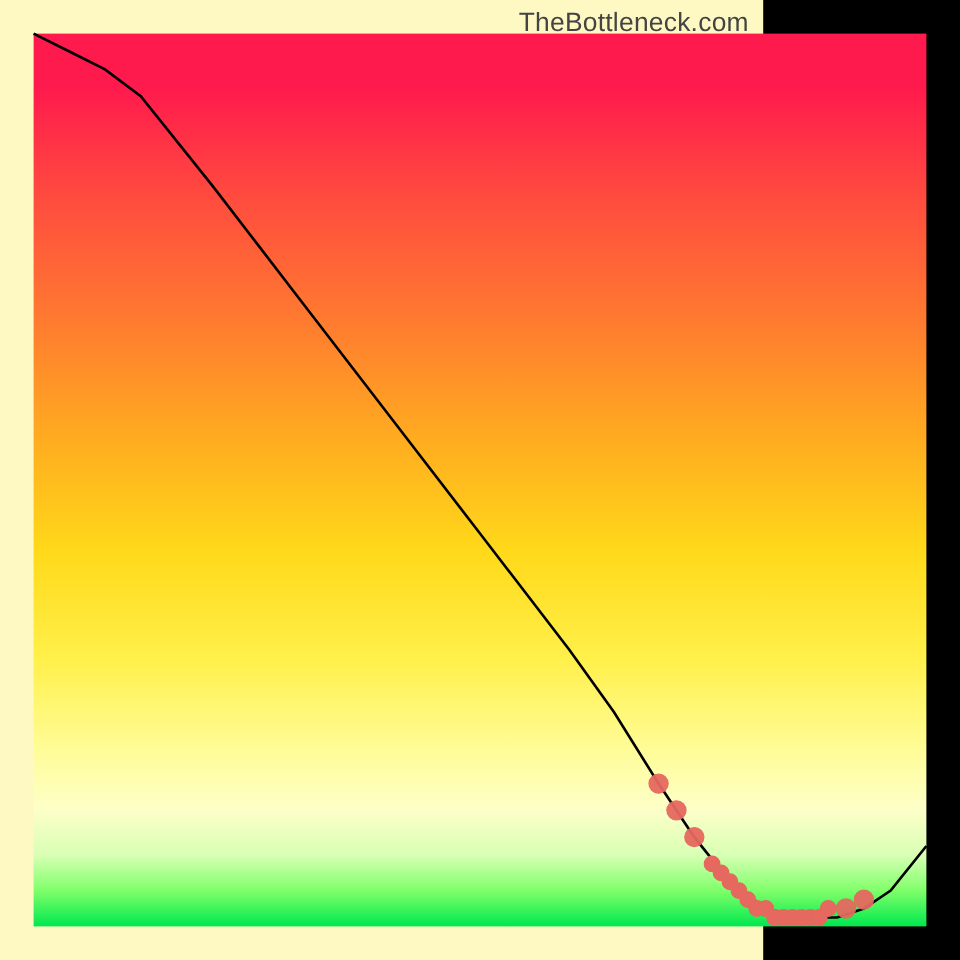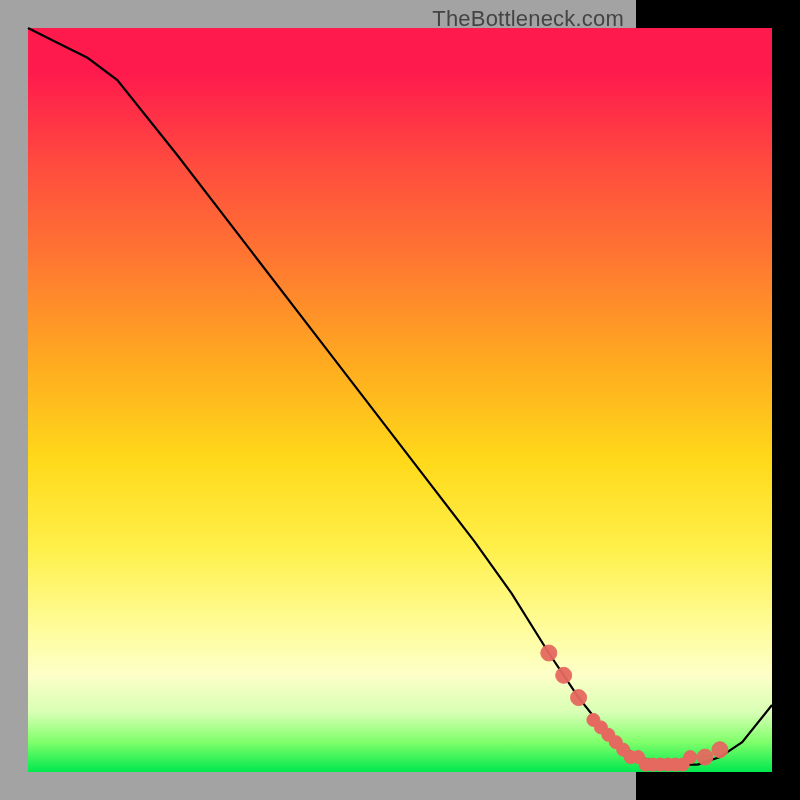--- a/index.html
+++ b/index.html
@@ -8,21 +8,21 @@
     width: 800px;
     height: 800px;
     background: #000;
     overflow: hidden;
     font-family: Arial, Helvetica, sans-serif;
   }
   .frame {
     position: relative;
     width: 636px;
     height: 800px;
-    background: #a3a3a3;
+    background: #fef9c3;
   }
   .watermark {
     position: absolute;
     top: 6px;
     right: 12px;
     color: #444;
     font-size: 22px;
     font-weight: 500;
     letter-spacing: 0.2px;
     user-select: none;

